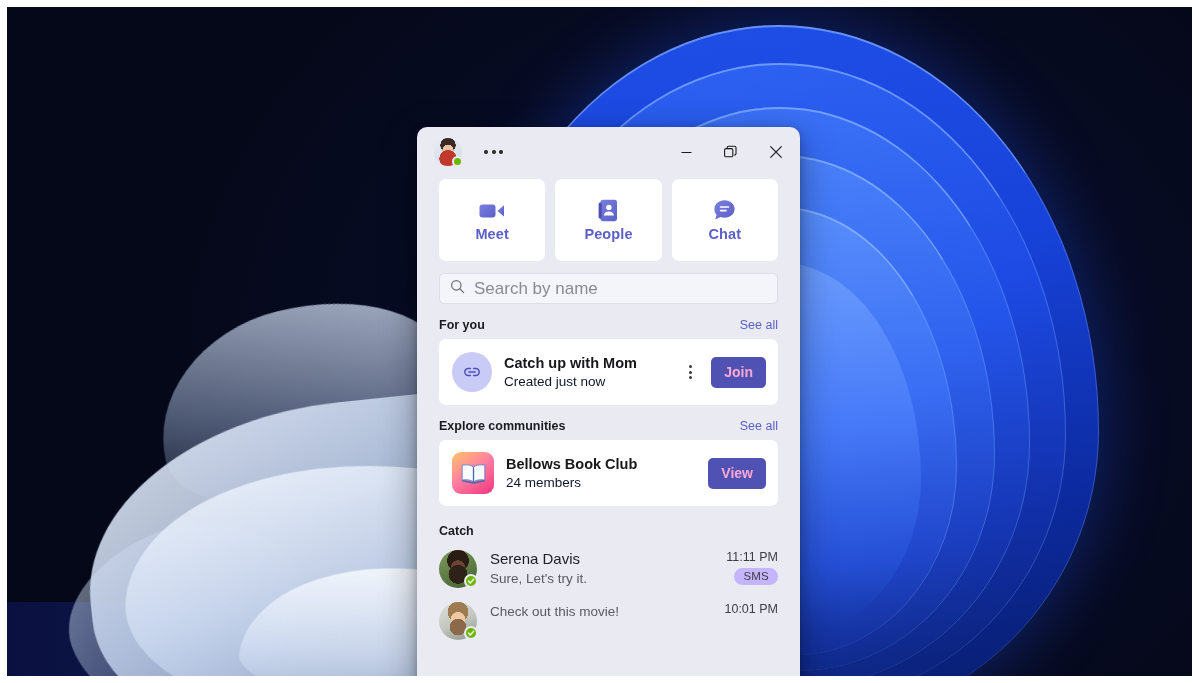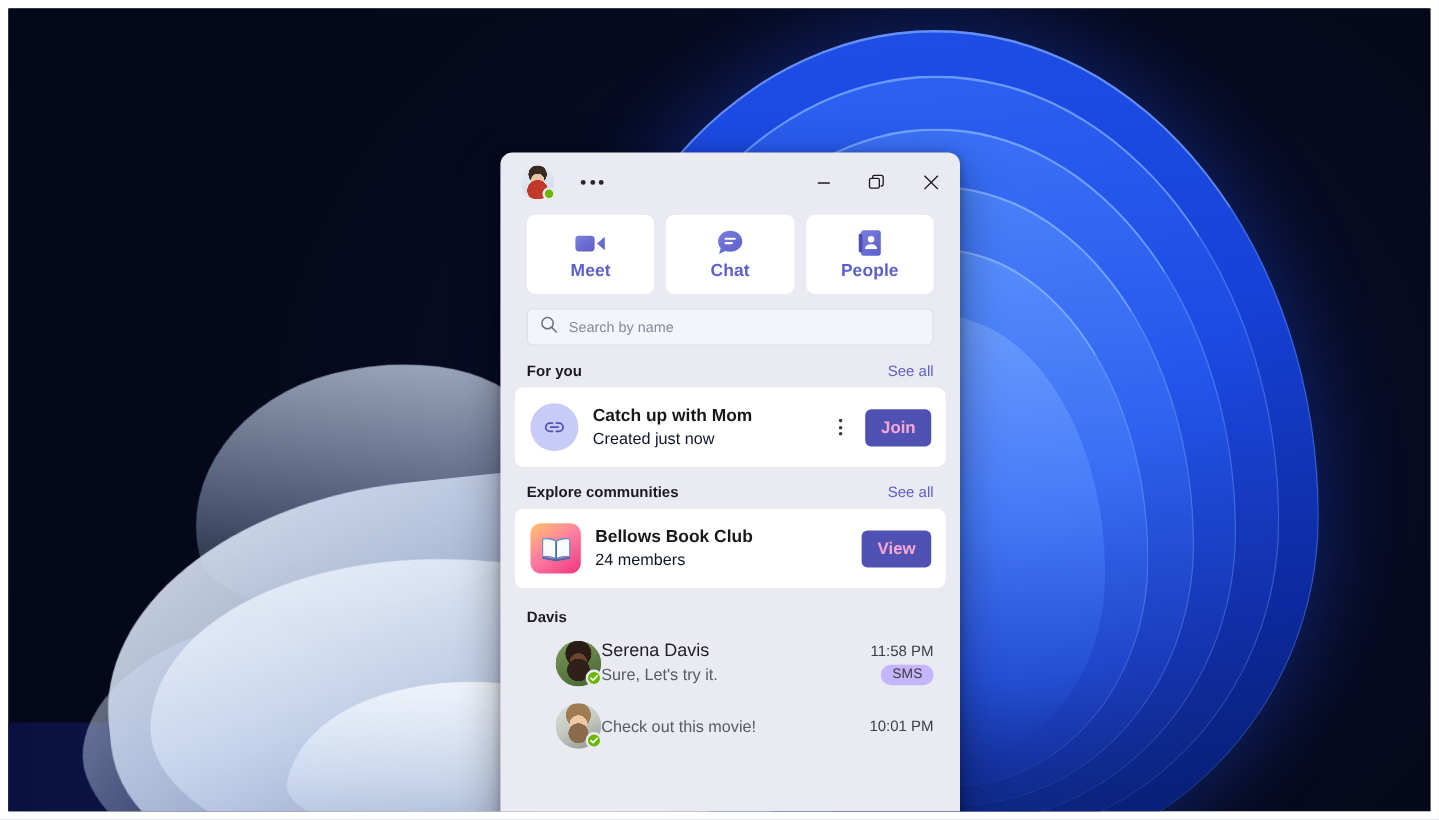--- a/index.html
+++ b/index.html
@@ -178,21 +178,21 @@
   .win-btn svg { display: block; }
 
   
   .tiles {
     display: flex; gap: 10px;
     padding: 0 22px;
     margin-top: 2px;
   }
   .tile {
     flex: 1 1 0;
-    height: 66px;
+    height: 82px;
     background: #ffffff;
     border-radius: 7px;
     display: flex; flex-direction: column;
     align-items: center; justify-content: center;
     gap: 3px;
     cursor: default;
   }
   .tile-icon { height: 24px; display:flex; align-items:center; justify-content:center; }
   .tile-label {
     font-size: 14.5px; font-weight: 600;
@@ -203,34 +203,34 @@
   .search {
     margin: 12px 22px 0 22px;
     height: 31px;
     background: #F4F5FA;
     border: 1px solid #DCDEE8;
     border-radius: 5px;
     display: flex; align-items: center;
     padding: 0 10px; gap: 9px;
   }
   .search .ph {
-    font-size: 12px; color: #8A8A94; font-weight: 400;
+    font-size: 17px; color: #8A8A94; font-weight: 400;
   }
 
   
   .sec-head {
     display: flex; align-items: baseline; justify-content: space-between;
     padding: 0 22px;
     margin-top: 14px; margin-bottom: 7px;
   }
   .sec-title { font-size: 12.5px; font-weight: 700; color: #1B1B1F; }
   .sec-link  { font-size: 12.5px; font-weight: 400; color: #5B5FC7; cursor: default; }
 
   .card {
-    margin: 0 12px;
+    margin: 0 22px;
     background: #fff;
     border-radius: 7px;
     height: 66px;
     display: flex; align-items: center;
     padding: 0 12px 0 13px;
     gap: 12px;
   }
   .card-art { flex: 0 0 auto; }
   .circle-art {
     width: 40px; height: 40px; border-radius: 50%;
@@ -266,24 +266,23 @@
     padding: 7px 13px 8px 13px;
     cursor: default;
     font-family: "Liberation Sans", sans-serif;
   }
 
   
   .recent-head {
     padding: 0 22px; margin-top: 15px; margin-bottom: 4px;
   }
   .chat-row {
-    display: flex; align-items: center; 
+    display: flex; gap: 13px;
     padding: 7px 22px 7px 22px;
     cursor: default;
-    margin-left: 24px;
   }
   .ch-avatar-wrap { position: relative; width: 38px; height: 38px; flex: 0 0 auto; }
   .ch-avatar {
     width: 38px; height: 38px; border-radius: 50%;
     overflow: hidden; position: relative;
   }
   .av-serena {
     background:
       radial-gradient(circle at 50% 64%, #2e2119 0%, #2e2119 30%, rgba(46,33,25,0) 31%),
       radial-gradient(circle at 50% 46%, #6b4430 0%, #6b4430 25%, rgba(107,68,48,0) 26%),
@@ -391,57 +390,57 @@
                 <linearGradient id="gMeet" x1="0" y1="0" x2="1" y2="1">
               <stop offset="0%" stop-color="#7B7FE0"></stop>
                   <stop offset="100%" stop-color="#5B5FC7"></stop>
             </linearGradient>
               </defs>
             <rect x="0.5" y="2.5" width="16" height="13" rx="3" fill="url(#gMeet)"></rect>
             <path d="M18.4 8.9 L25 3.3 V14.6 Z" fill="url(#gMeet)"></path>
           </svg>
         </span>
         <span class="tile-label">Meet</span>
+      </div>
+
+      <div class="tile">
+        <span class="tile-icon">
+          <svg width="20" height="23" viewBox="0 0 20 23" aria-hidden="true">
+            <defs>
+                <linearGradient id="gPpl" x1="0" y1="0" x2="1" y2="1">
+              <stop offset="0%" stop-color="#7B7FE0"></stop>
+                  <stop offset="100%" stop-color="#5B5FC7"></stop>
+            </linearGradient>
+              </defs>
+            <rect x="2.4" y="0.8" width="16.6" height="21.4" rx="2.6" fill="url(#gPpl)"></rect>
+            <rect x="0.6" y="3.6" width="3.2" height="15.8" rx="1.5" fill="#4D50B0"></rect>
+            <circle cx="10.9" cy="8.4" r="2.7" fill="#ffffff"></circle>
+            <path d="M5.9 16.6 C5.9 13.8 8.1 12.5 10.9 12.5 C13.7 12.5 15.9 13.8 15.9 16.6 Z" fill="#ffffff"></path>
+          </svg>
+        </span>
+        <span class="tile-label">People</span>
       </div>
 
       <div class="tile">
         <span class="tile-icon">
           <svg width="23" height="23" viewBox="0 0 23 23" aria-hidden="true">
             <defs>
                 <linearGradient id="gChat" x1="0" y1="0" x2="1" y2="1">
               <stop offset="0%" stop-color="#7B7FE0"></stop>
                   <stop offset="100%" stop-color="#5B5FC7"></stop>
             </linearGradient>
               </defs>
             <path d="M11.5 1.2 C17.1 1.2 21.6 5.1 21.6 10 C21.6 14.9 17.1 18.8 11.5 18.8
                      C10.0 18.8 8.6 18.5 7.4 18.1 L2.2 20.6 L3.6 15.9 C2.1 14.3 1.4 12.3 1.4 10
                      C1.4 5.1 5.9 1.2 11.5 1.2 Z" fill="url(#gChat)"></path>
             <path d="M7.6 8.0 H15.4 M7.6 11.6 H13.0" stroke="#ffffff" stroke-width="1.7" stroke-linecap="round"></path>
           </svg>
         </span>
         <span class="tile-label">Chat</span>
       </div>
-
-      <div class="tile">
-        <span class="tile-icon">
-          <svg width="20" height="23" viewBox="0 0 20 23" aria-hidden="true">
-            <defs>
-                <linearGradient id="gPpl" x1="0" y1="0" x2="1" y2="1">
-              <stop offset="0%" stop-color="#7B7FE0"></stop>
-                  <stop offset="100%" stop-color="#5B5FC7"></stop>
-            </linearGradient>
-              </defs>
-            <rect x="2.4" y="0.8" width="16.6" height="21.4" rx="2.6" fill="url(#gPpl)"></rect>
-            <rect x="0.6" y="3.6" width="3.2" height="15.8" rx="1.5" fill="#4D50B0"></rect>
-            <circle cx="10.9" cy="8.4" r="2.7" fill="#ffffff"></circle>
-            <path d="M5.9 16.6 C5.9 13.8 8.1 12.5 10.9 12.5 C13.7 12.5 15.9 13.8 15.9 16.6 Z" fill="#ffffff"></path>
-          </svg>
-        </span>
-        <span class="tile-label">People</span>
-      </div>
     </div>
 
     <div class="search">
       <span>
         <svg width="15" height="15" viewBox="0 0 15 15" aria-hidden="true">
           <circle cx="6.3" cy="6.3" r="4.7" stroke="#6E6E78" stroke-width="1.25" fill="none"></circle>
           <path d="M9.8 9.8 L13.6 13.6" stroke="#6E6E78" stroke-width="1.25" stroke-linecap="round"></path>
         </svg>
       </span>
       <span class="ph">Search by name</span>
@@ -493,38 +492,38 @@
         </div>
       </div>
       <div class="card-body">
         <div class="card-title">Bellows Book Club</div>
         <div class="card-sub">24 members</div>
       </div>
       <button class="btn-primary">View</button>
     </div>
 
     <div class="recent-head">
-      <span class="sec-title">Davis</span>
+      <span class="sec-title">Catch</span>
     </div>
 
     <div class="chat-row">
       <div class="ch-avatar-wrap">
         <div class="ch-avatar av-serena"></div>
         <span class="verified">
           <svg width="8" height="8" viewBox="0 0 8 8" aria-hidden="true">
             <path d="M1.4 4.1 L3.2 5.9 L6.7 2.3" stroke="#ffffff" stroke-width="1.4" fill="none" stroke-linecap="round" stroke-linejoin="round"></path>
           </svg>
         </span>
       </div>
       <div class="ch-body">
         <div class="ch-name">Serena Davis</div>
         <div class="ch-msg">Sure, Let's try it.</div>
       </div>
       <div class="ch-meta">
-        <span class="ch-time">11:58 PM</span>
+        <span class="ch-time">11:11 PM</span>
         <span class="sms-badge">SMS</span>
       </div>
     </div>
 
     <div class="chat-row">
       <div class="ch-avatar-wrap">
         <div class="ch-avatar av-joshua"></div>
         <span class="verified">
           <svg width="8" height="8" viewBox="0 0 8 8" aria-hidden="true">
             <path d="M1.4 4.1 L3.2 5.9 L6.7 2.3" stroke="#ffffff" stroke-width="1.4" fill="none" stroke-linecap="round" stroke-linejoin="round"></path>

